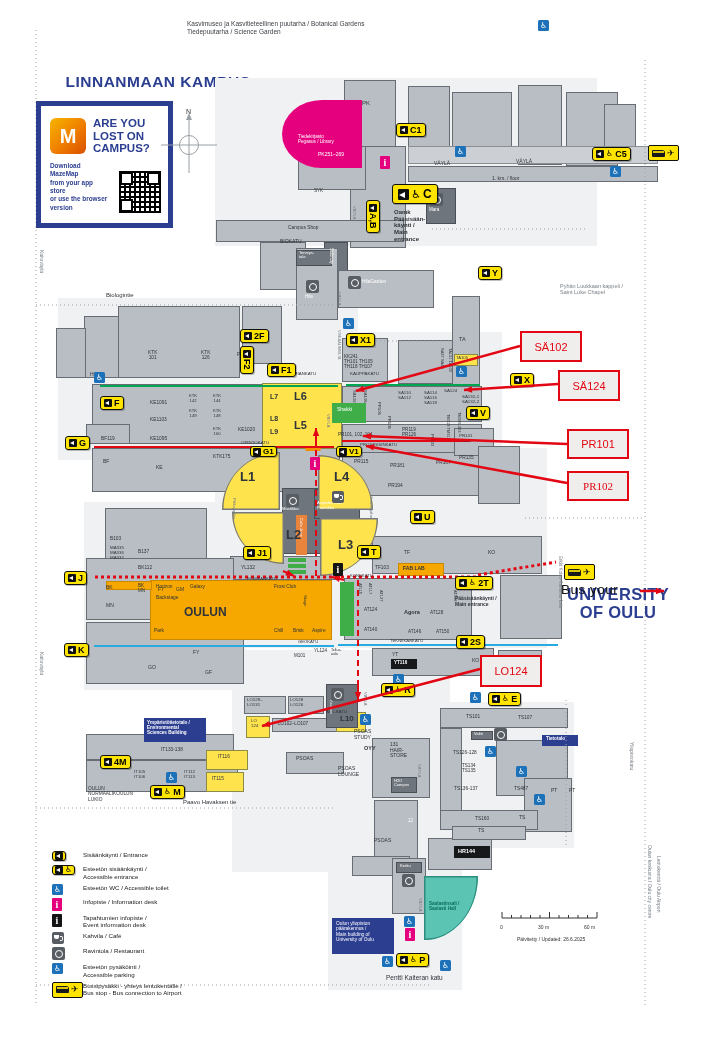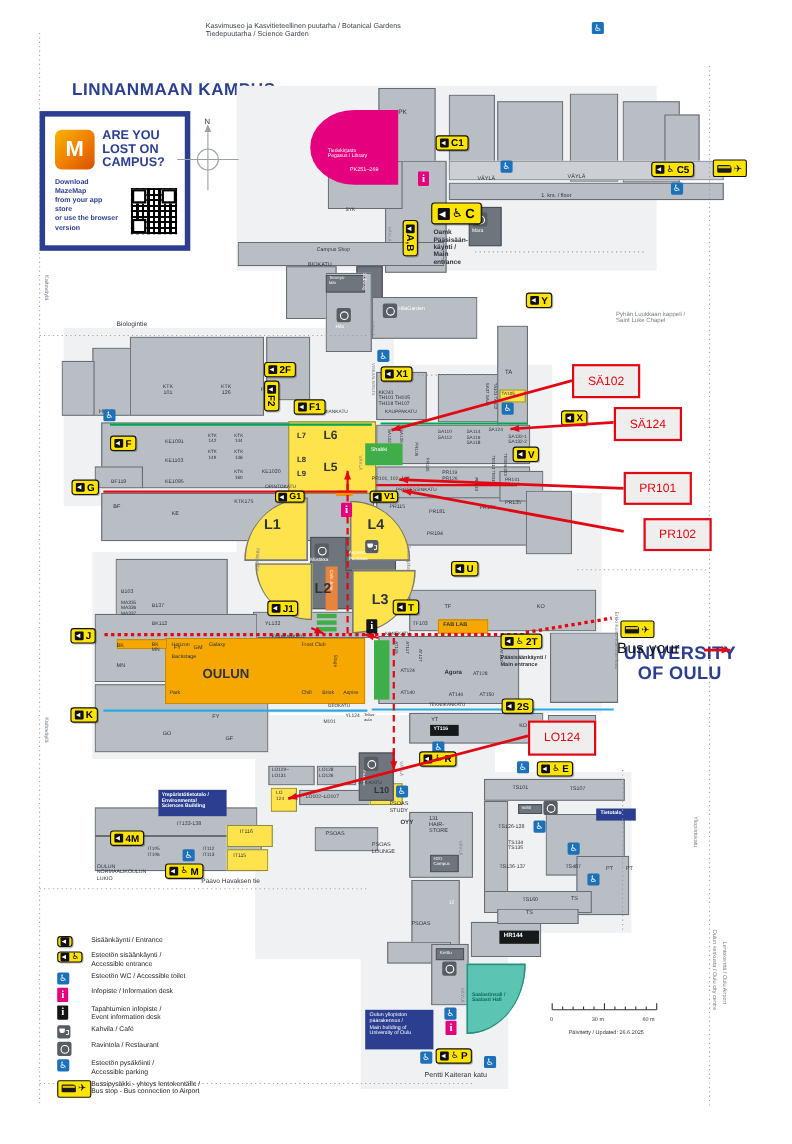--- a/index.html
+++ b/index.html
@@ -596,21 +596,21 @@
         <div class="busbody"></div>
         <div class="plane">✈</div>
       </div>
       <div class="abs busair" style="left: 564px; top: 564px;">
         <div class="busbody"></div>
         <div class="plane">✈</div>
       </div>
       <div class="abs ann" style="left: 520px; top: 331px; width: 58px; height: 27px;">SÄ102</div>
       <div class="abs ann" style="left: 558px; top: 370px; width: 58px; height: 27px;">SÄ124</div>
       <div class="abs ann" style="left: 567px; top: 429px; width: 58px; height: 26px;">PR101</div>
-      <div class="abs ann" style="left: 585px; top: 471px; width: 58px; height: 26px;">PR102</div>
+      <div class="abs ann" style="left: 567px; top: 471px; width: 58px; height: 26px; font-family: Liberation Serif, serif;">PR102</div>
       <div class="abs ann" style="left: 480px; top: 655px; width: 58px; height: 28px;">LO124</div>
       <div class="abs busstop" style="left: 561px; top: 582px;">Bus your</div>
     </div>
 
   <div id="legend" class="abs">
       <div class="lg-row">
         <div class="lg-ic">
           <div class="badge s" style="position: relative;">
             <div class="door"></div>
           </div>

